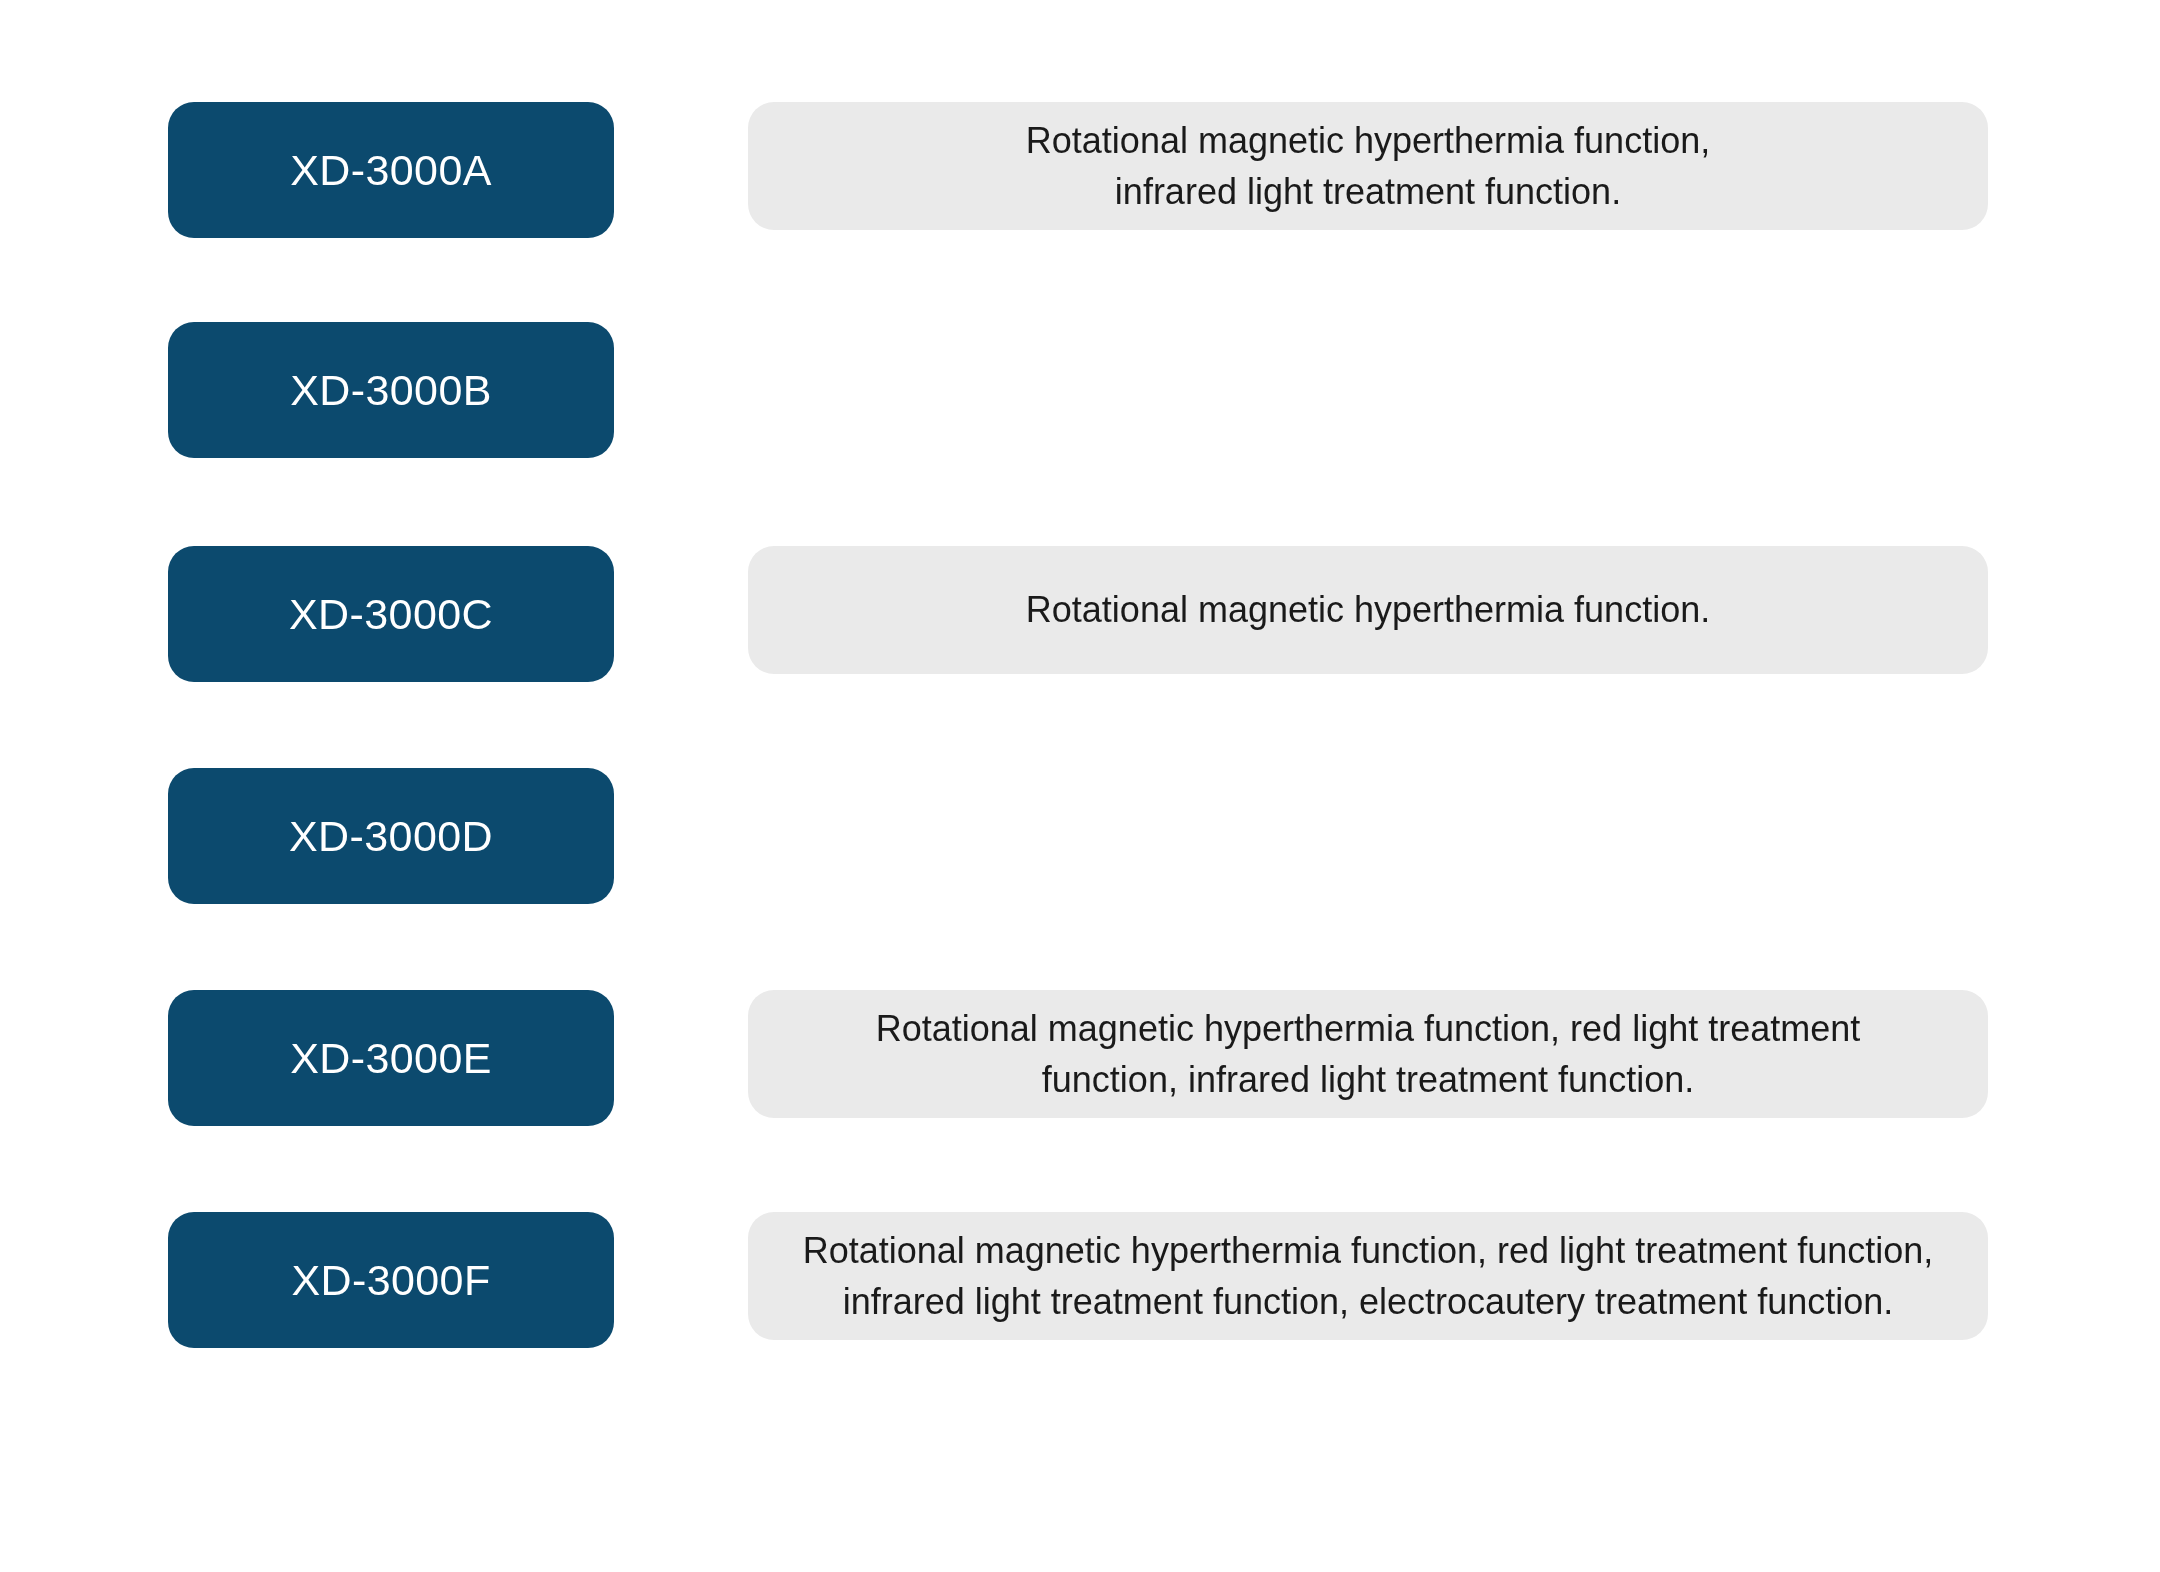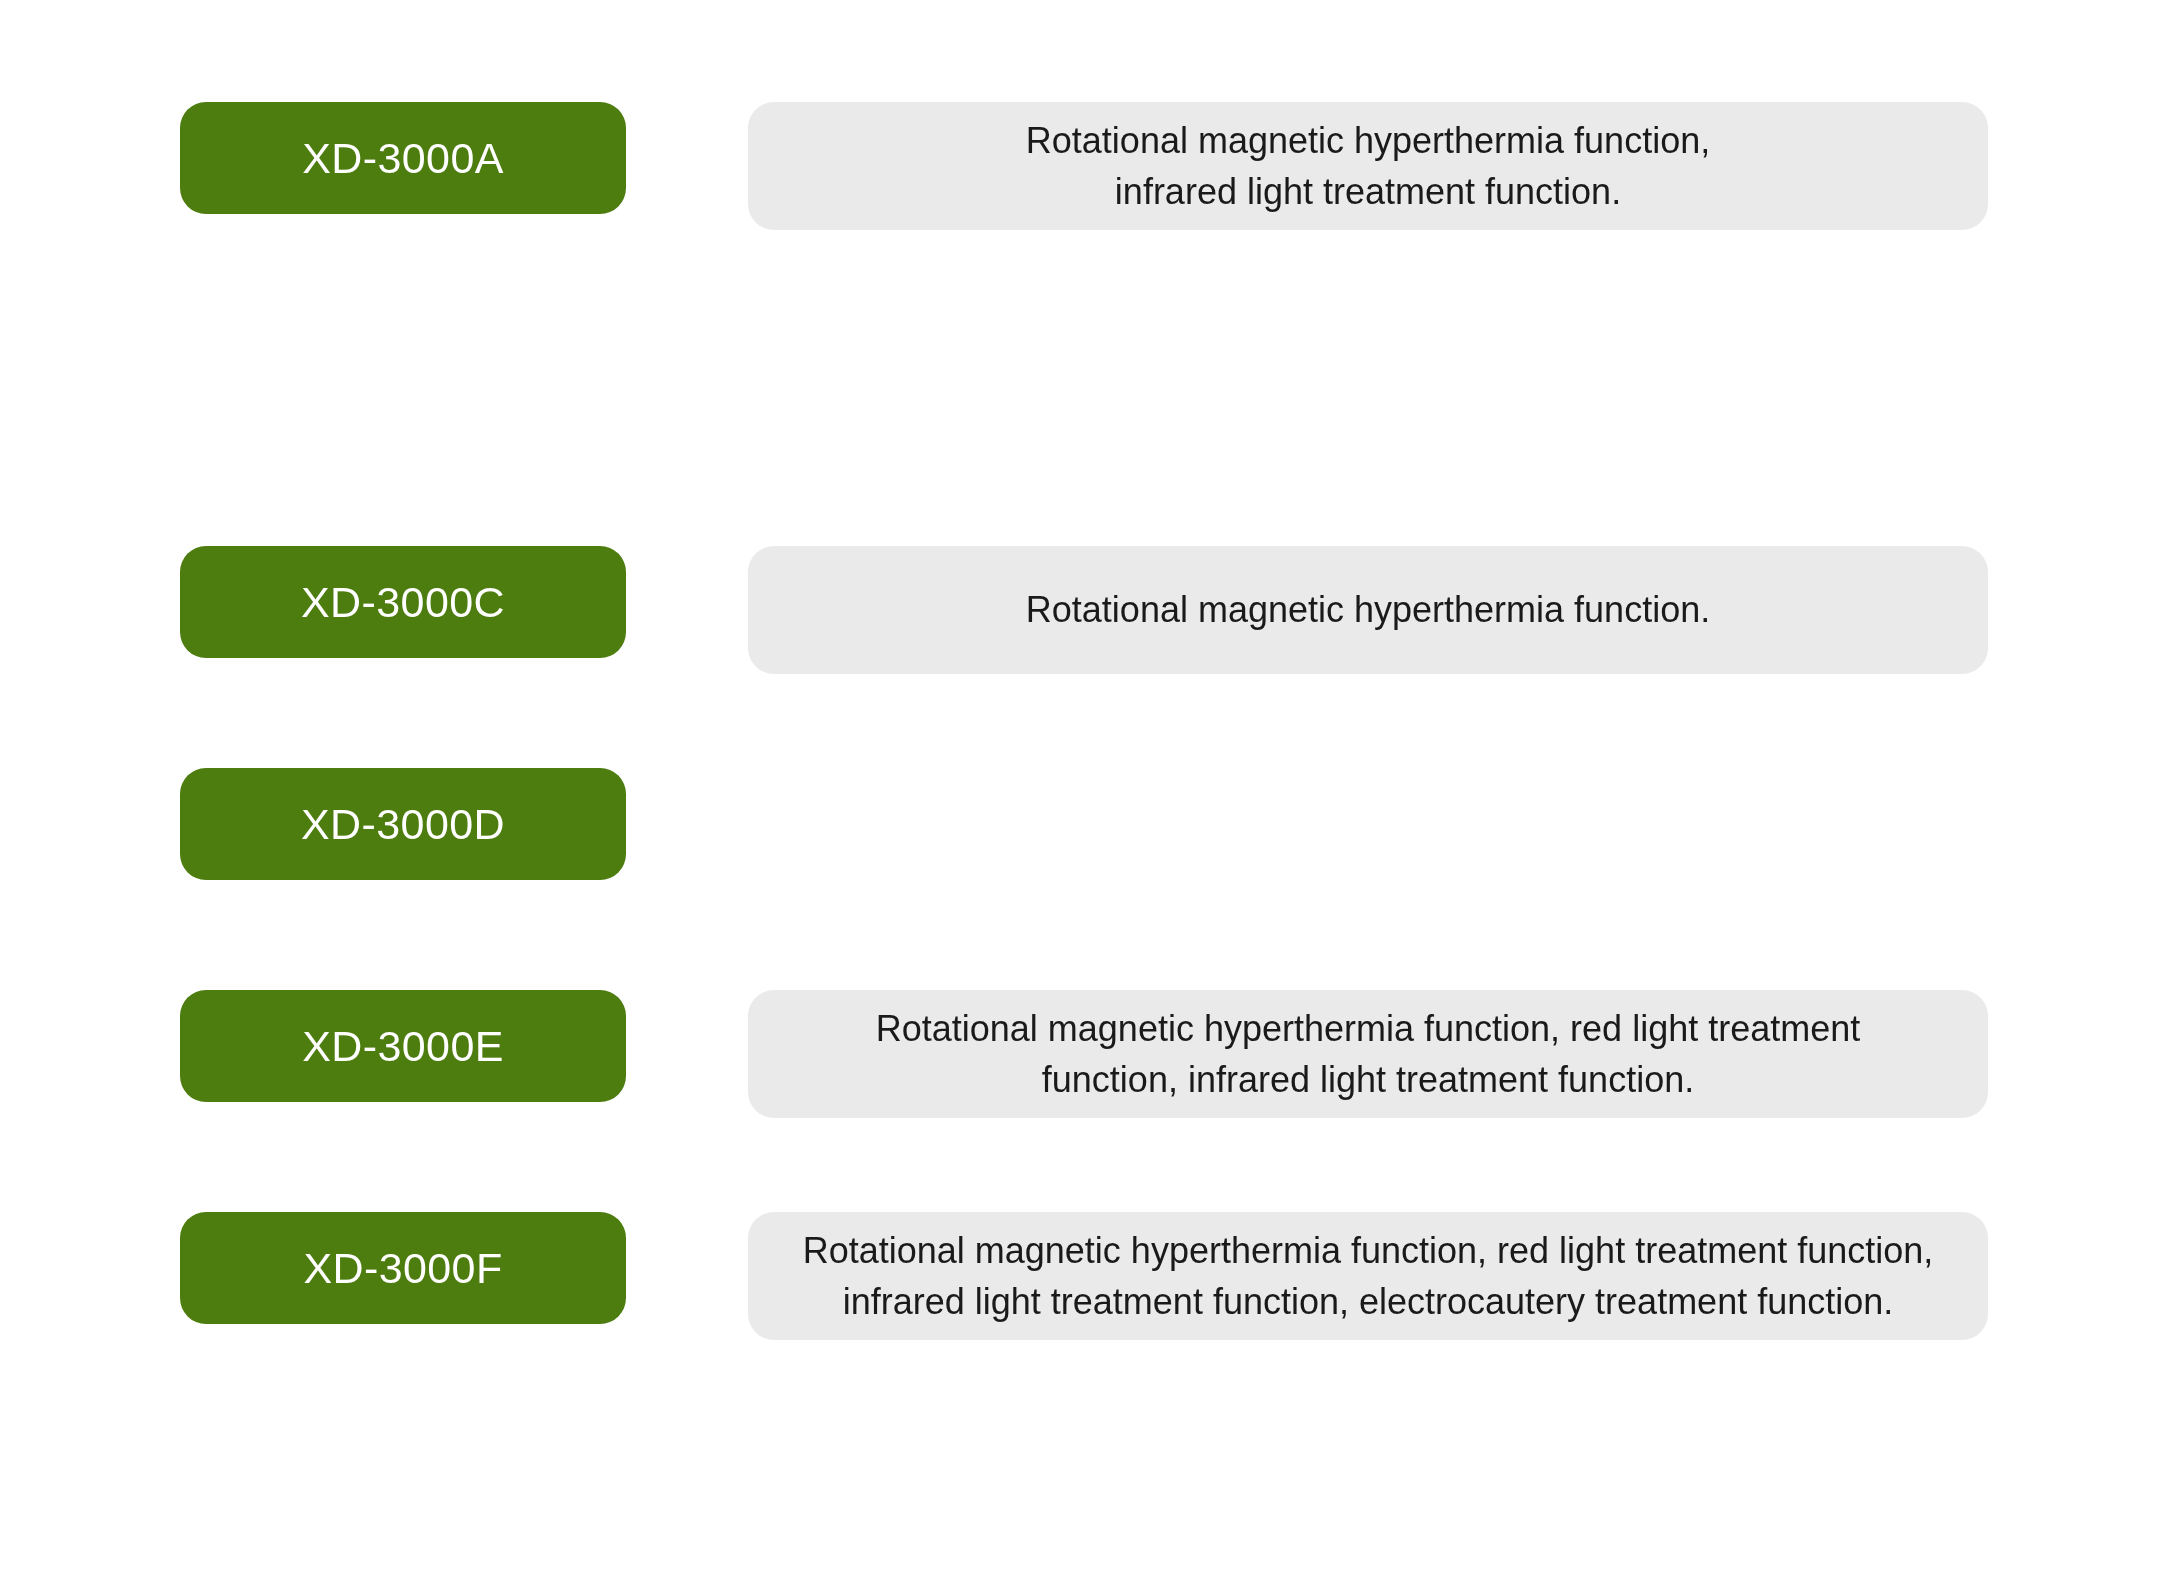--- a/index.html
+++ b/index.html
@@ -26,25 +26,25 @@
 
   .model-row {
     position: absolute;
     left: 0;
     width: 2160px;
     height: 136px;
   }
 
   .model-badge {
     position: absolute;
-    left: 180px;
+    left: 168px;
     top: 0;
     width: 446px;
-    height: 112px;
-    background: #4d7c0f;
+    height: 136px;
+    background: #0c4a6e;
     border-radius: 26px;
     display: flex;
     align-items: center;
     justify-content: center;
     box-sizing: border-box;
   }
 
   .model-badge-label {
     color: #ffffff;
     font-size: 43px;
@@ -97,20 +97,23 @@
     <div class="model-badge">
       <span class="model-badge-label">XD-3000A</span>
     </div>
     <div class="model-desc">
       <span class="model-desc-text">Rotational magnetic hyperthermia function,
 infrared light treatment function.</span>
     </div>
   </div>
 
   <div class="model-row row-1">
+    <div class="model-badge">
+      <span class="model-badge-label">XD-3000B</span>
+    </div>
   </div>
 
   <div class="model-row row-2">
     <div class="model-badge">
       <span class="model-badge-label">XD-3000C</span>
     </div>
     <div class="model-desc">
       <span class="model-desc-text">Rotational magnetic hyperthermia function.</span>
     </div>
   </div>

